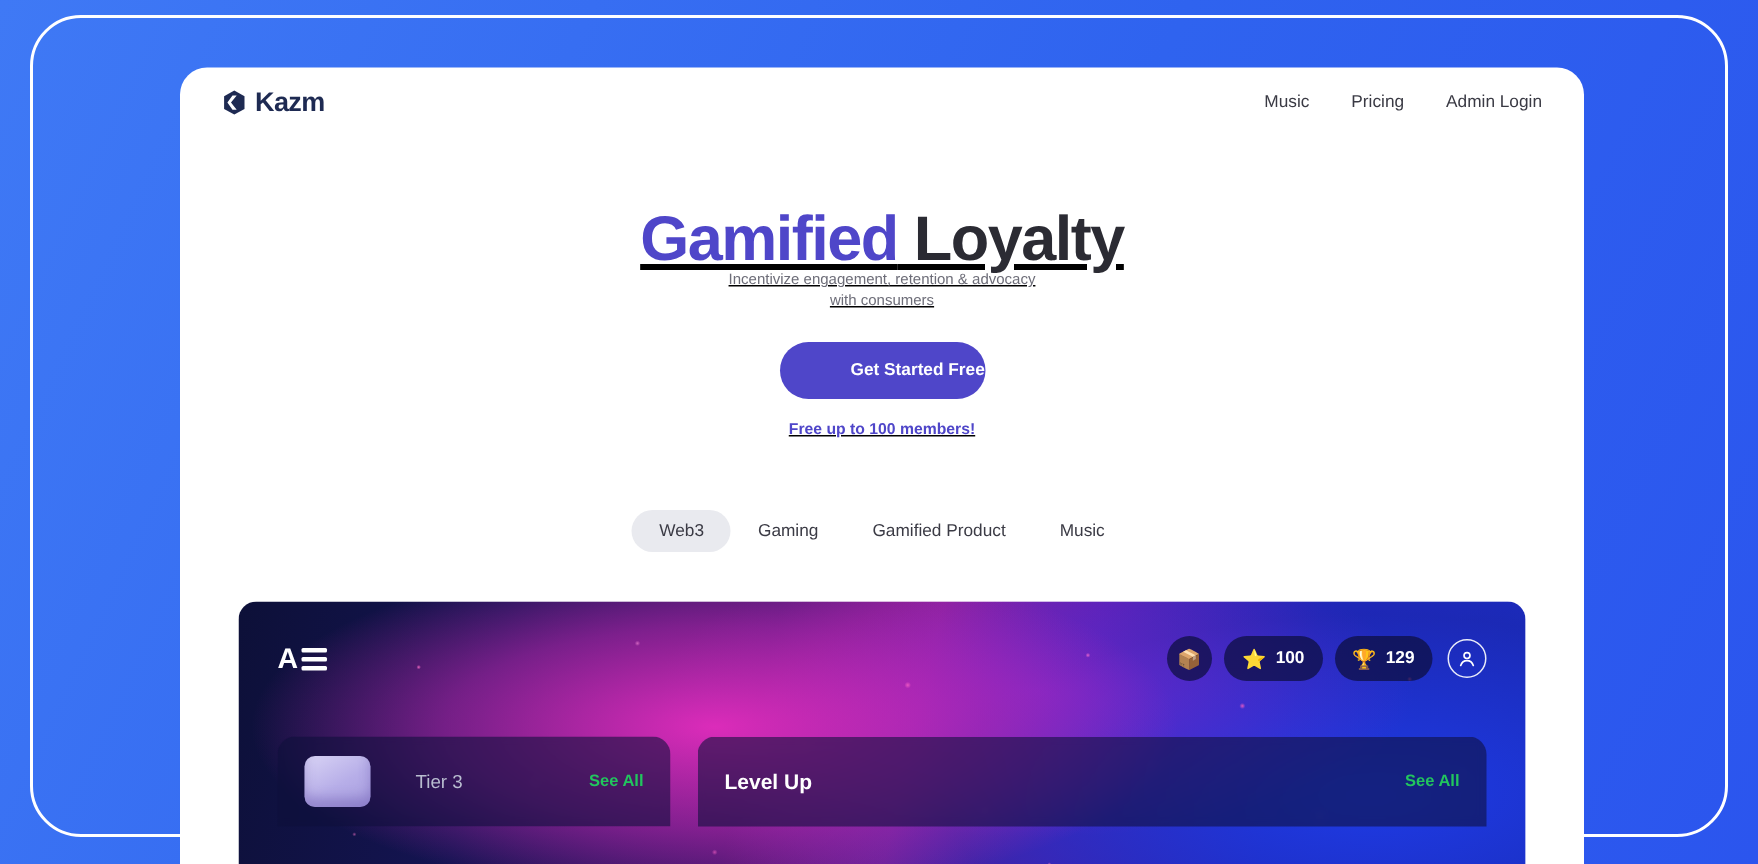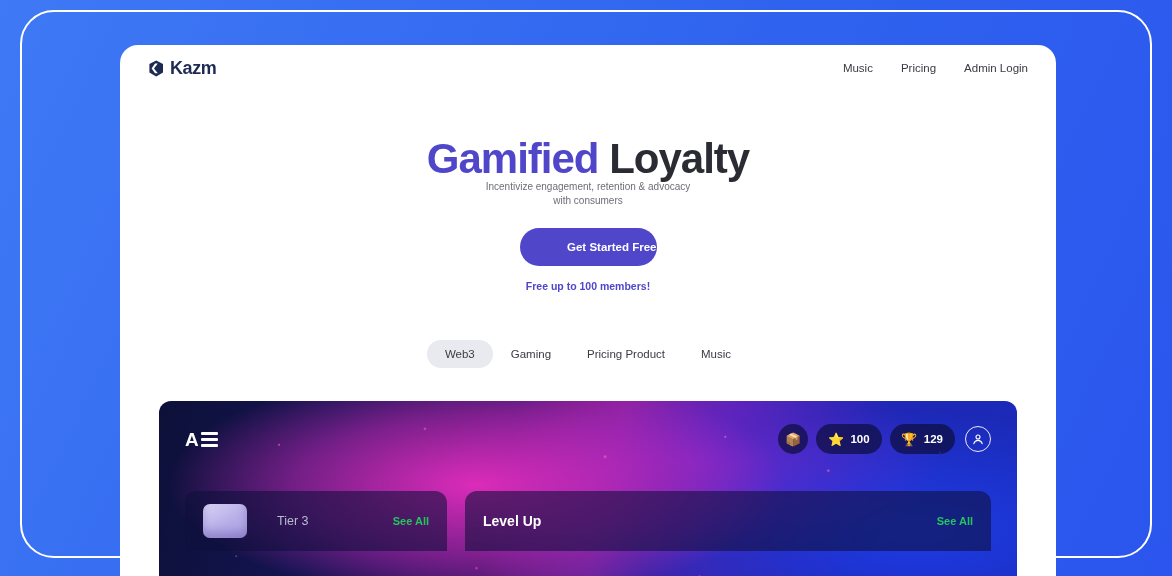--- a/index.html
+++ b/index.html
@@ -49,21 +49,21 @@
   .nav-links{
     margin-left:auto;
     display:flex; align-items:center; gap:28px;
   }
   .nav-link{
     font-size:11.5px; color:#3a3a44; text-decoration:none;
     white-space:nowrap;
   }
 
   
-  .hero{ text-align:center; padding-top:47px; }
+  .hero{ text-align:center; padding-top:47px;text-decoration:underline; }
   .hero-title{
     font-size:42px; font-weight:700; letter-spacing:-1px;
     line-height:1; color:#2b2b33;
   }
   .hero-title .accent{ color:#4f46c9; }
   .hero-sub{
     margin-top:0;
     font-size:10px; line-height:1.42; color:#6d6d78;
   }
   .cta-wrap{ margin-top:20px; }
@@ -226,21 +226,21 @@
     </p>
     <div class="cta-wrap">
       <button class="cta-btn">Get Started Free</button>
       <a class="cta-note" href="#">Free up to 100 members!</a>
     </div>
   </div>
 
   <div class="tabs">
     <button class="tab active">Web3</button>
     <button class="tab">Gaming</button>
-    <button class="tab">Pricing Product</button>
+    <button class="tab">Gamified Product</button>
     <button class="tab">Music</button>
   </div>
 
   <div class="preview">
     <div class="speckle"></div>
 
     <div class="preview-topbar">
       <div class="app-mark">
         <span class="a-glyph">A</span>
         <span class="bars">

